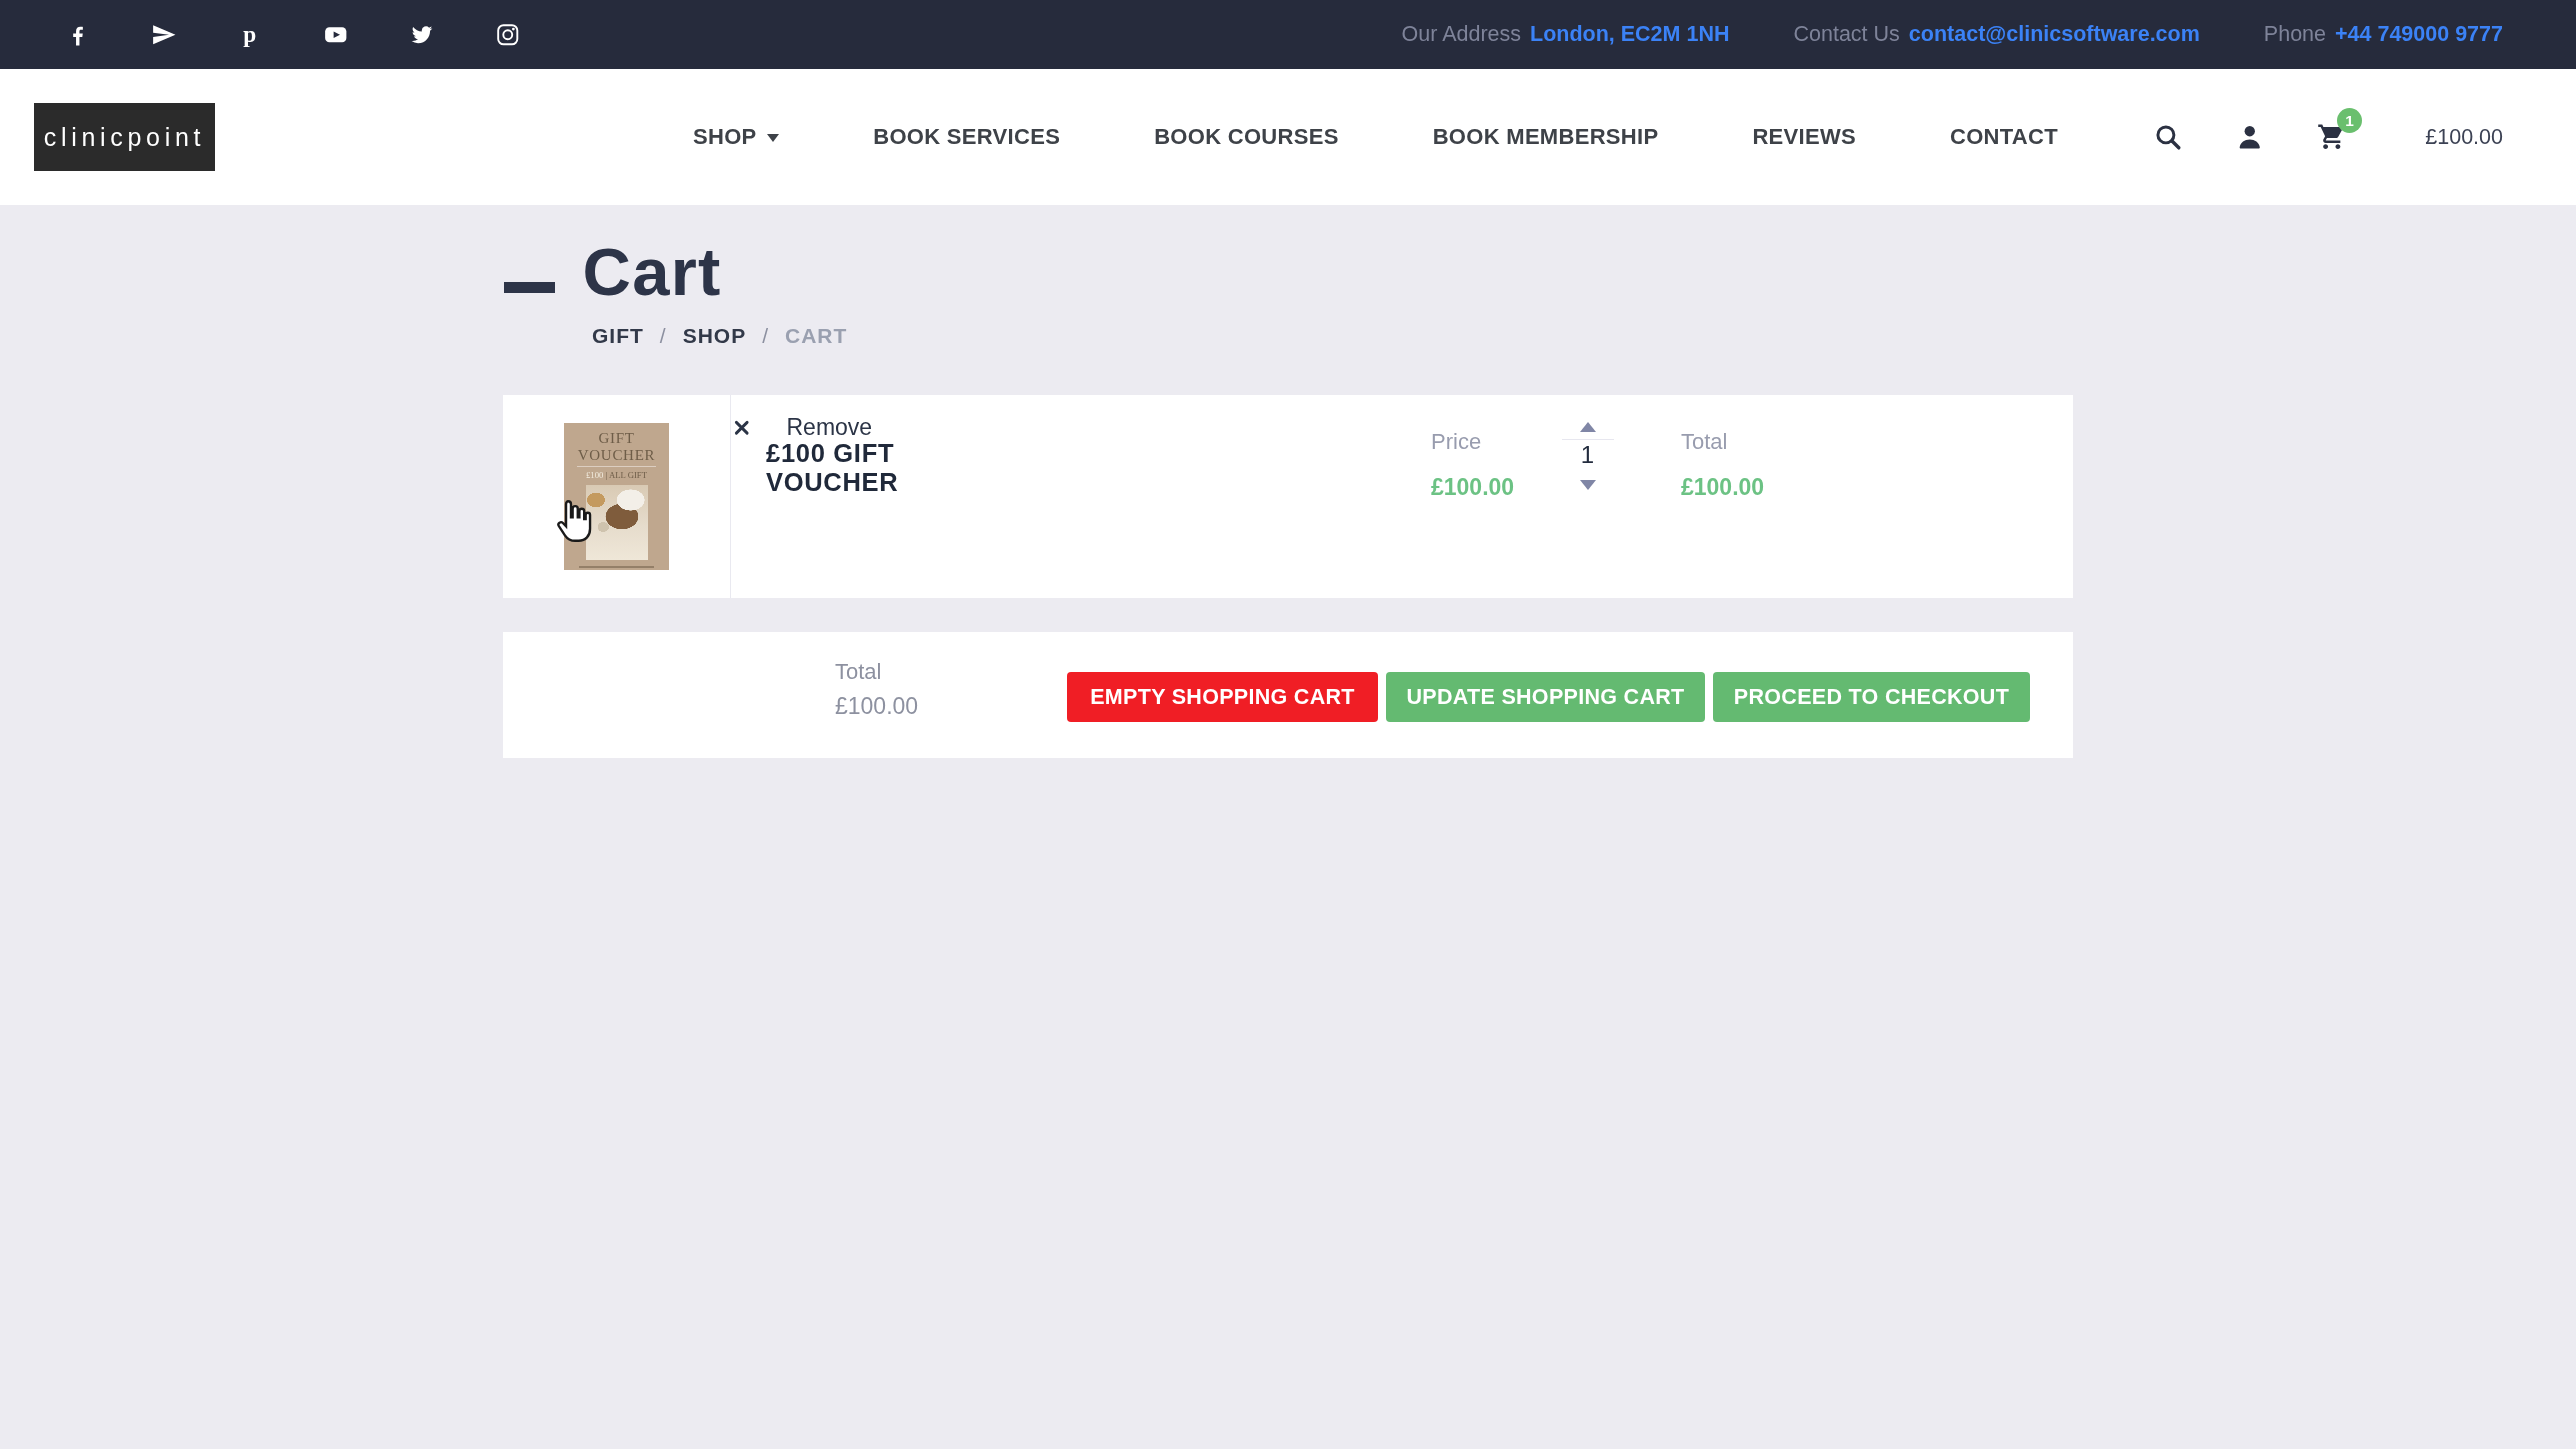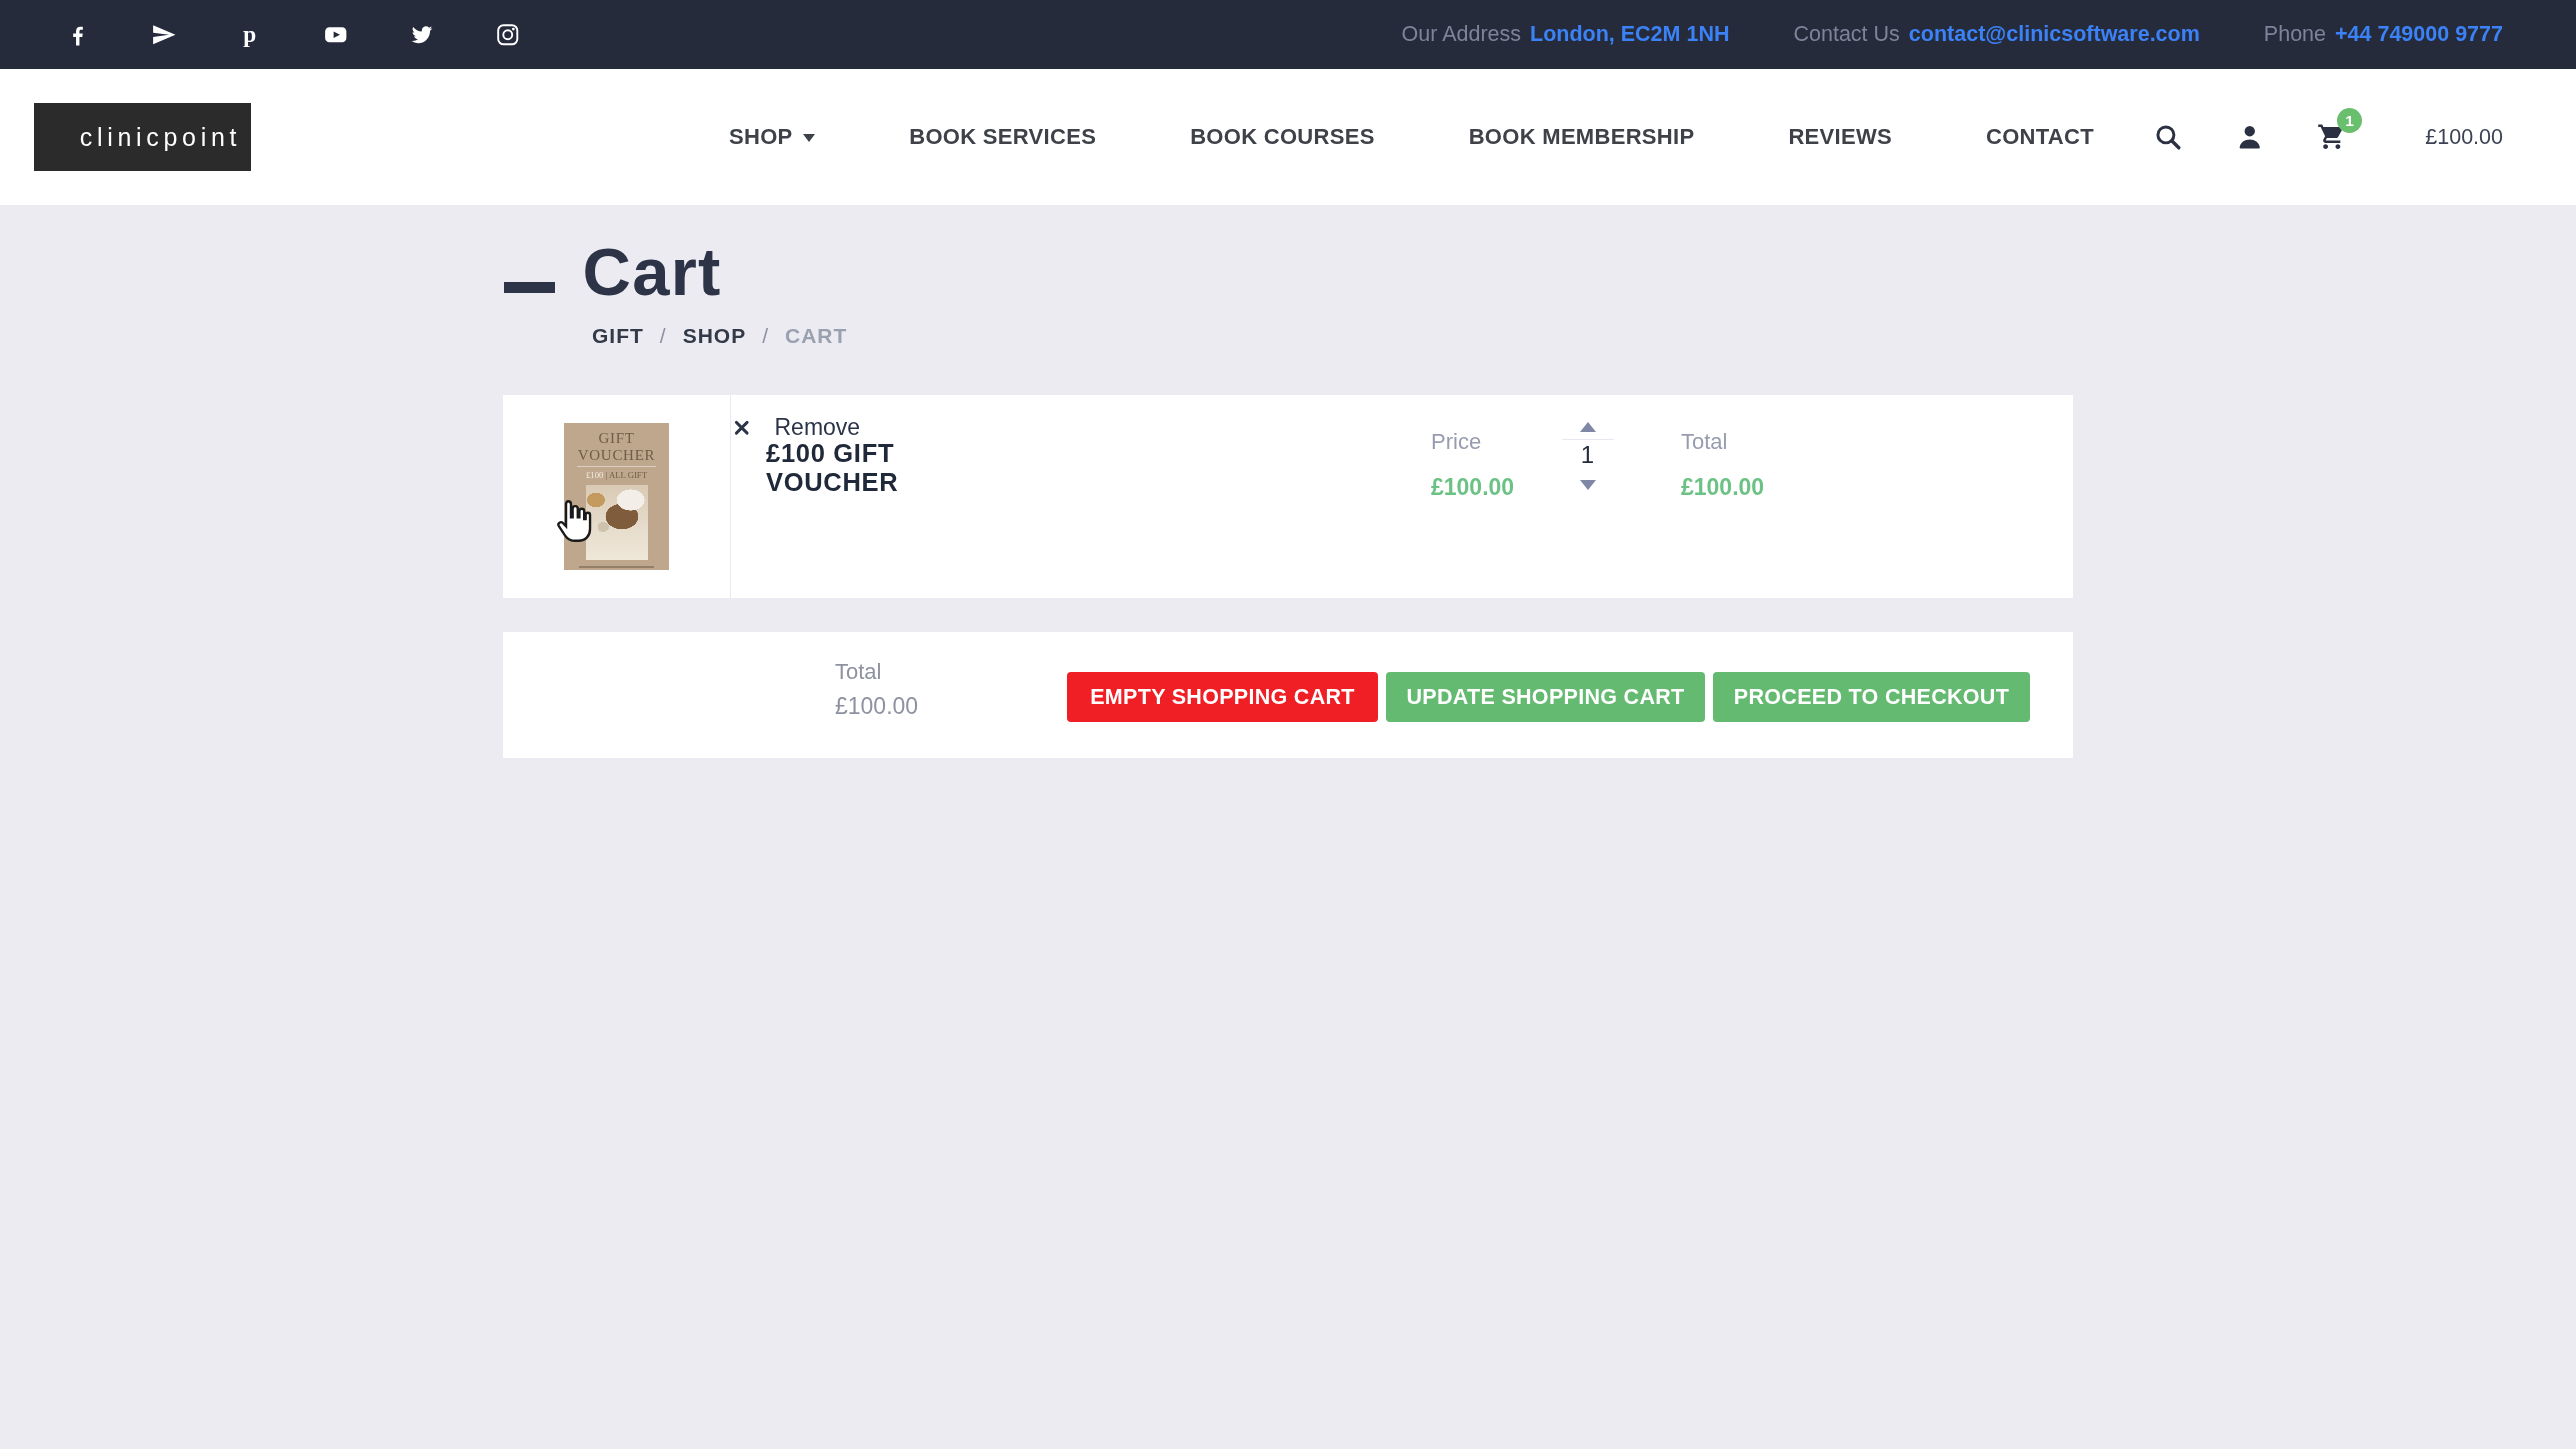--- a/index.html
+++ b/index.html
@@ -15,21 +15,21 @@
   .tb-info{margin-left:auto;display:flex;align-items:center;gap:64px;font-size:21.5px;}
   .tb-group{display:flex;align-items:center;gap:9px;white-space:nowrap;}
   .tb-label{color:#7e8399;}
   .tb-value{color:#3b82f6;font-weight:700;}
 
   
   .mainbar{height:136px;background:#ffffff;display:flex;align-items:center;
            padding:0 73px 0 34px;box-sizing:border-box;}
   .logo{width:181px;height:68px;background:#2b2b2b;color:#fff;display:flex;
         align-items:center;justify-content:center;font-size:25px;letter-spacing:4.7px;
-        font-weight:500;cursor:pointer;padding-left:36px;}
+        font-weight:500;cursor:pointer;}
   .nav{margin-left:478px;display:flex;align-items:center;gap:94px;}
   .nav a{font-size:22px;font-weight:600;color:#3e4248;letter-spacing:0.3px;
          text-decoration:none;display:flex;align-items:center;white-space:nowrap;}
   .caret{width:0;height:0;border-left:6.7px solid transparent;border-right:6.7px solid transparent;
          border-top:8px solid #3e4248;margin-left:10.7px;margin-top:2.7px;}
   .hdr-icons{margin-left:auto;display:flex;align-items:center;gap:51px;}
   .hdr-icons .icbtn{width:31px;height:31px;display:flex;align-items:center;justify-content:center;cursor:pointer;}
   .hdr-icons svg{width:29.5px;height:29.5px;}
   .cart-wrap{position:relative;}
   .badge{position:absolute;top:-13.4px;right:-14.8px;width:25px;height:25px;border-radius:50%;
@@ -78,21 +78,21 @@
   .col-value{margin-top:19px;font-size:23px;color:#6cc284;font-weight:600;}
   .stepper{position:absolute;left:816px;top:27px;width:81px;display:flex;
            flex-direction:column;align-items:center;}
   .tri-up{width:0;height:0;border-left:8.7px solid transparent;border-right:8.7px solid transparent;
           border-bottom:10px solid #8086a6;cursor:pointer;}
   .step-line{width:52px;height:1.3px;background:#e7e7ef;margin:6.7px 0 1.3px;}
   .qty{font-size:24px;color:#232c3e;font-weight:500;}
   .tri-down{width:0;height:0;border-left:8.7px solid transparent;border-right:8.7px solid transparent;
             border-top:10px solid #8086a6;margin-top:10.7px;cursor:pointer;}
   .row2{height:65px;display:flex;align-items:center;justify-content:flex-end;
-        padding-right:63px;gap:22px;}
+        padding-right:63px;gap:34px;}
   .x-btn{width:21.5px;height:21.5px;display:flex;align-items:center;justify-content:center;cursor:pointer;}
   .remove-label{font-size:23px;color:#2b3446;cursor:pointer;}
 
   
   .summary-card{margin-top:34px;height:126px;position:relative;}
   .sum-block{position:absolute;left:332px;top:27px;}
   .sum-label{font-size:22px;color:#8d91a0;}
   .sum-value{margin-top:8px;font-size:23px;color:#8d91a0;}
   .btn-row{position:absolute;left:564px;top:40px;display:flex;gap:8px;}
   .btn{height:50px;border:none;border-radius:4px;color:#fff;font-weight:700;font-size:21.5px;

